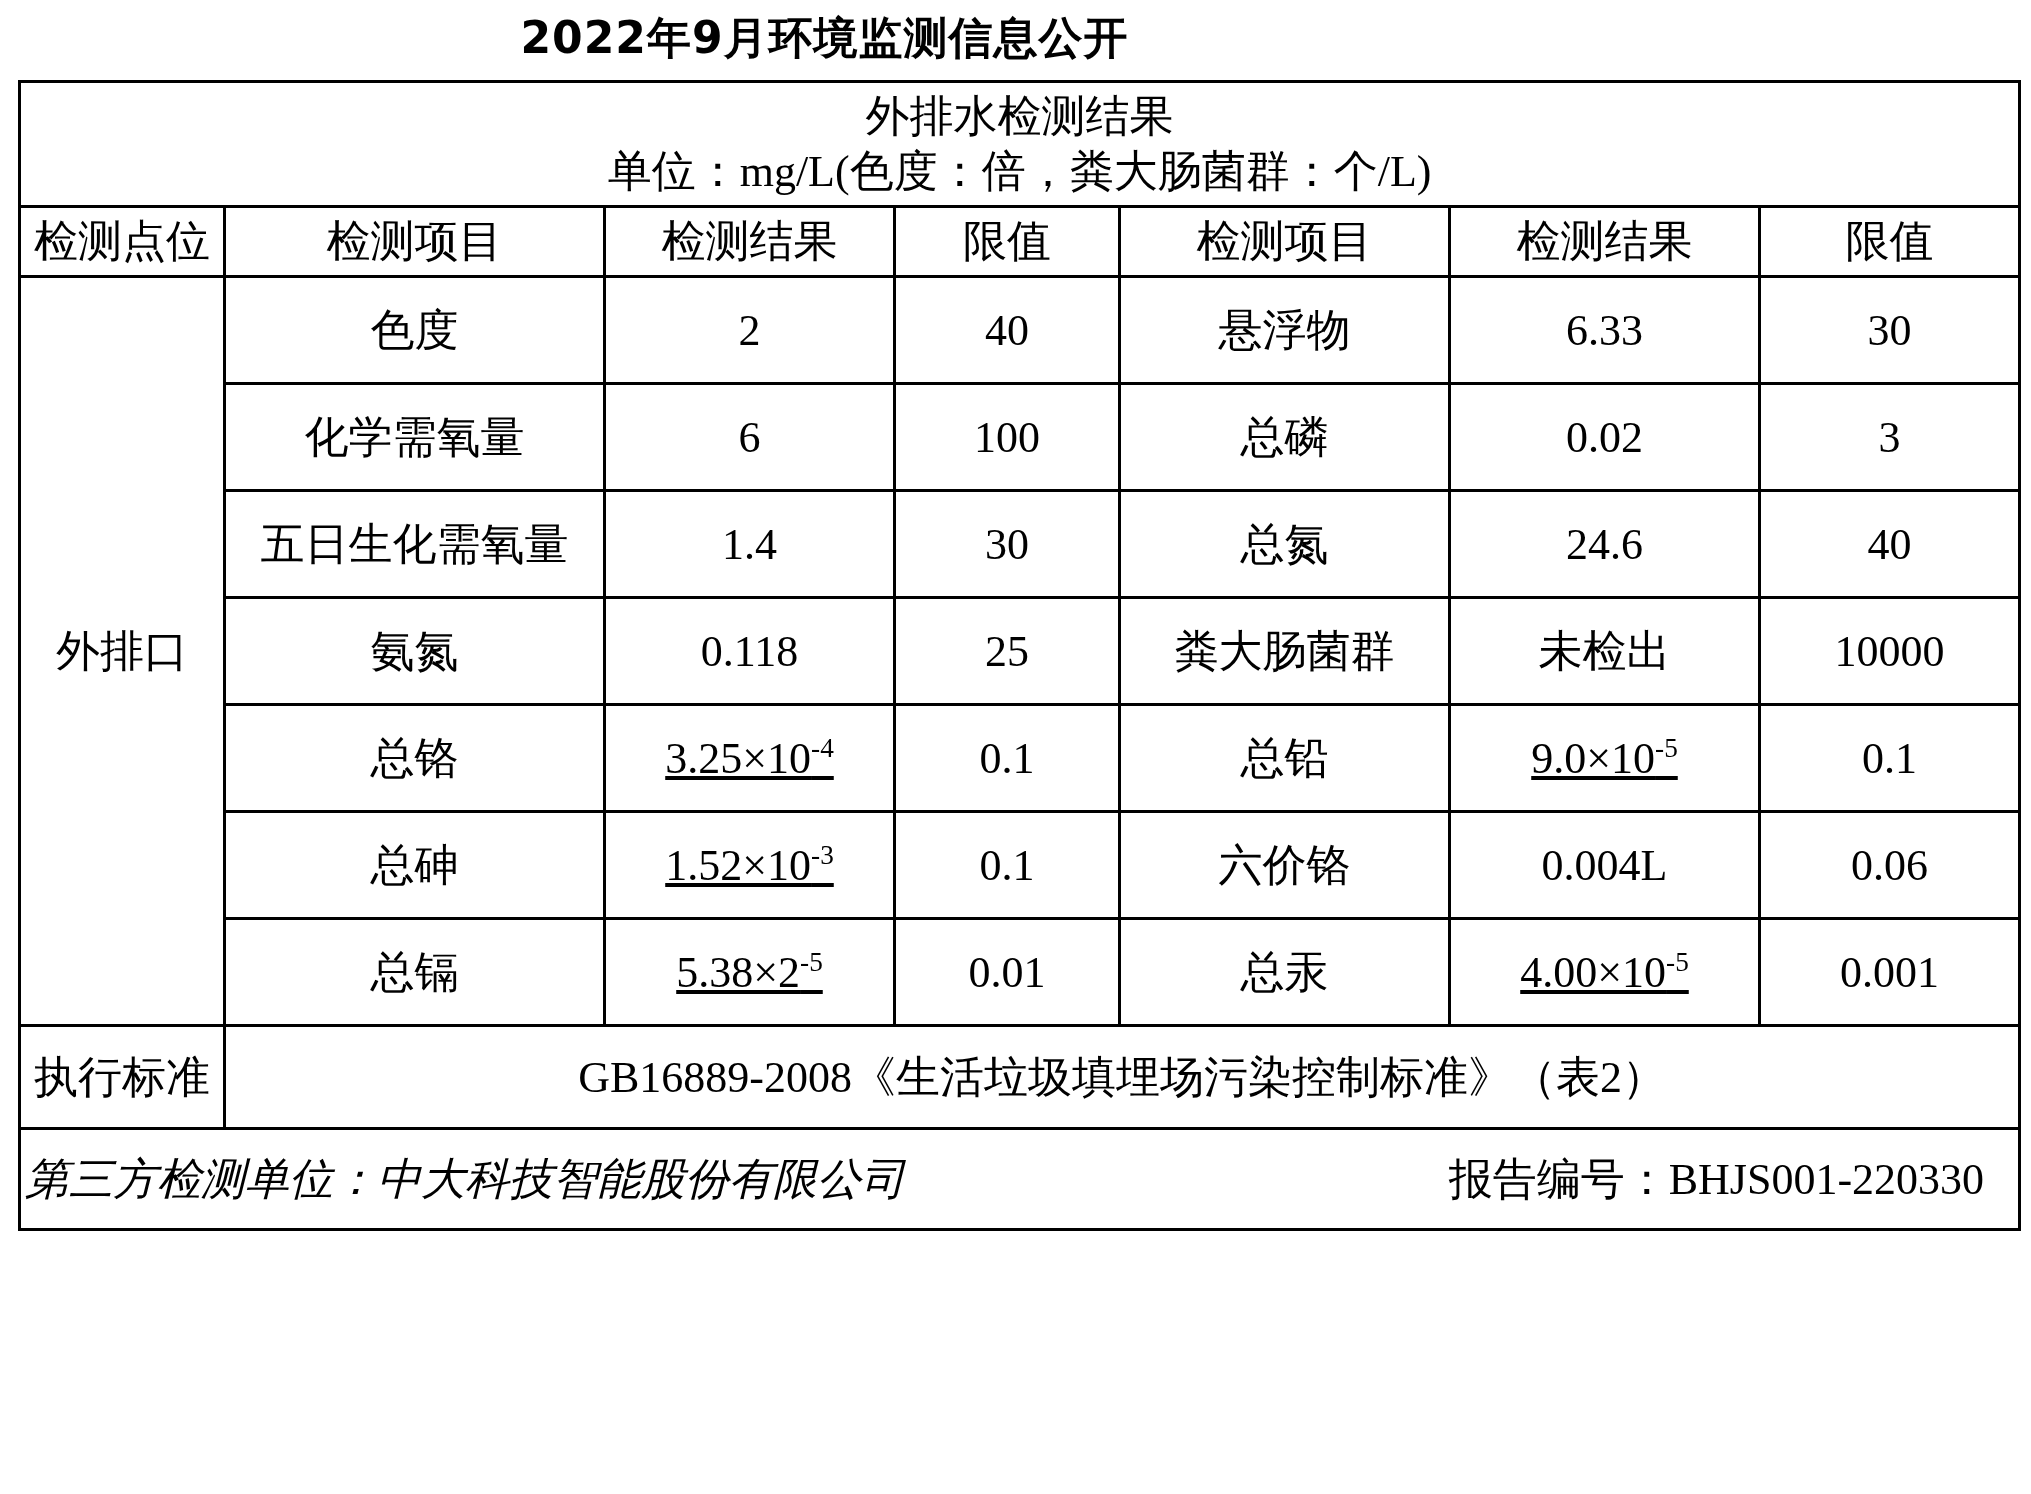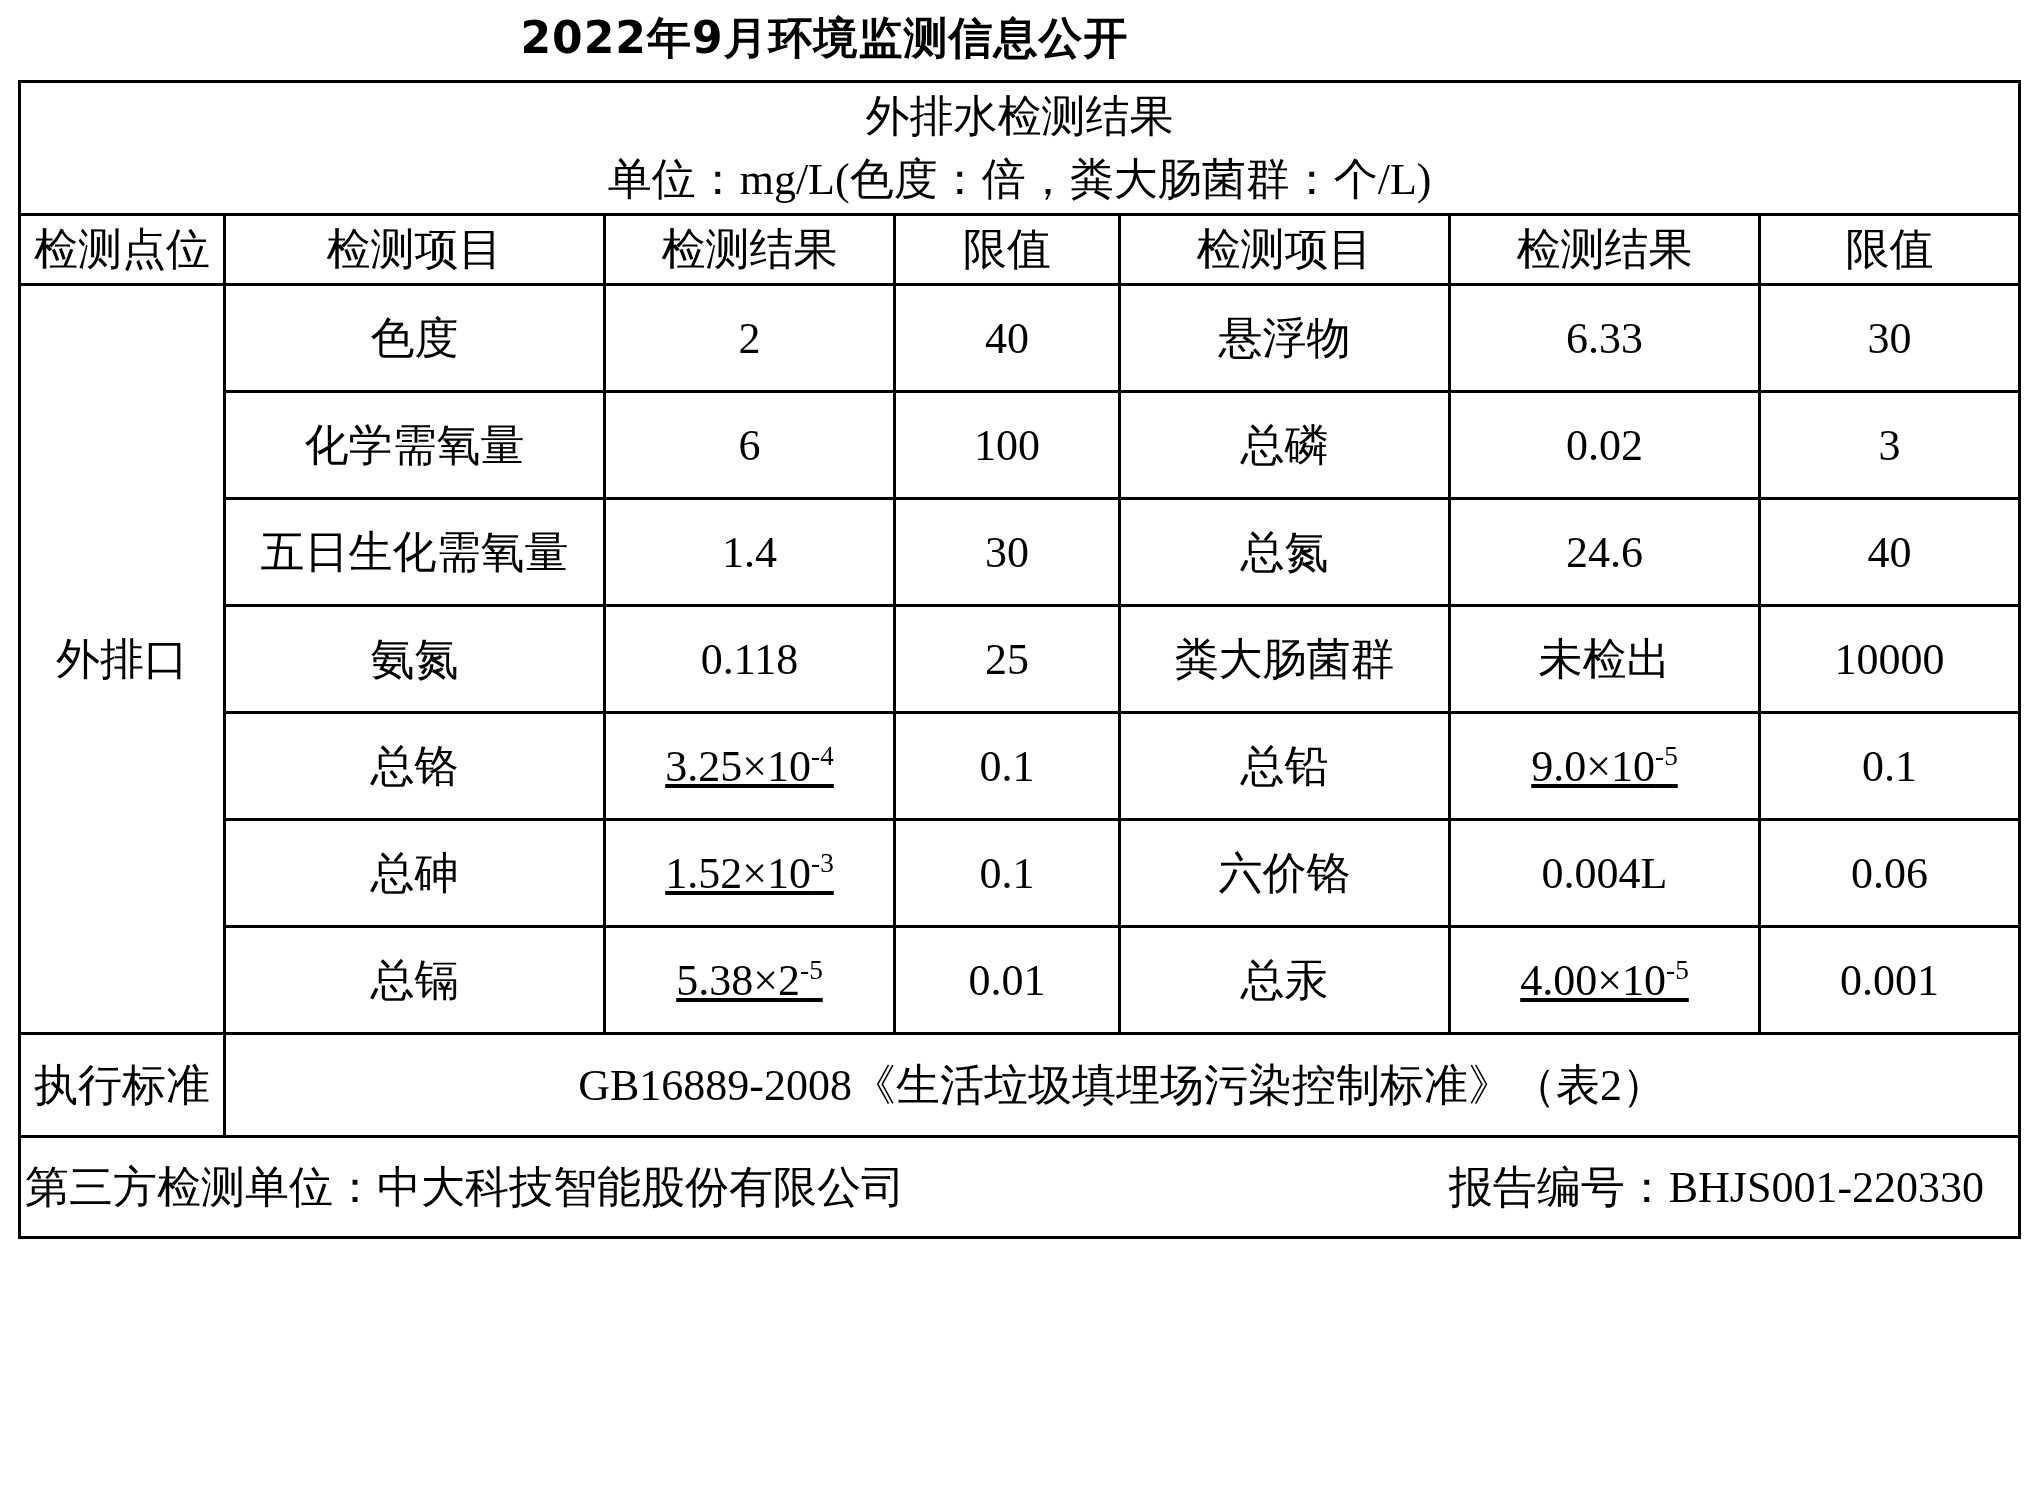--- a/index.html
+++ b/index.html
@@ -42,21 +42,21 @@
     font-size: 44px;
     padding: 6px 4px;
     line-height: 1.25;
   }
   .header-block {
     font-size: 38px;
     line-height: 1.45;
     padding: 14px 6px 18px 6px;
   }
   .header-block .line1 { display: block; }
-  .header-block .line2 { display: block; margin-top: 8px; }
+  .header-block .line2 { display: block; }
   .col-head {
     font-size: 40px;
     padding: 18px 4px;
   }
   .cell-point {
     font-size: 40px;
   }
   .data-row td {
     height: 92px;
   }
@@ -69,21 +69,21 @@
     height: 86px;
     font-size: 36px;
     padding: 0 18px;
   }
   .footer-inner {
     display: flex;
     justify-content: space-between;
     align-items: center;
     width: 100%;
   }
-  .footer-left { text-align: center; }
+  .footer-left { text-align: center; font-style: italic; }
   .footer-right { text-align: center; padding-right: 30px; }
   sup {
     font-size: 0.62em;
     vertical-align: super;
     line-height: 0;
   }
   .sci {
     white-space: nowrap;
     text-decoration: underline;
   }

